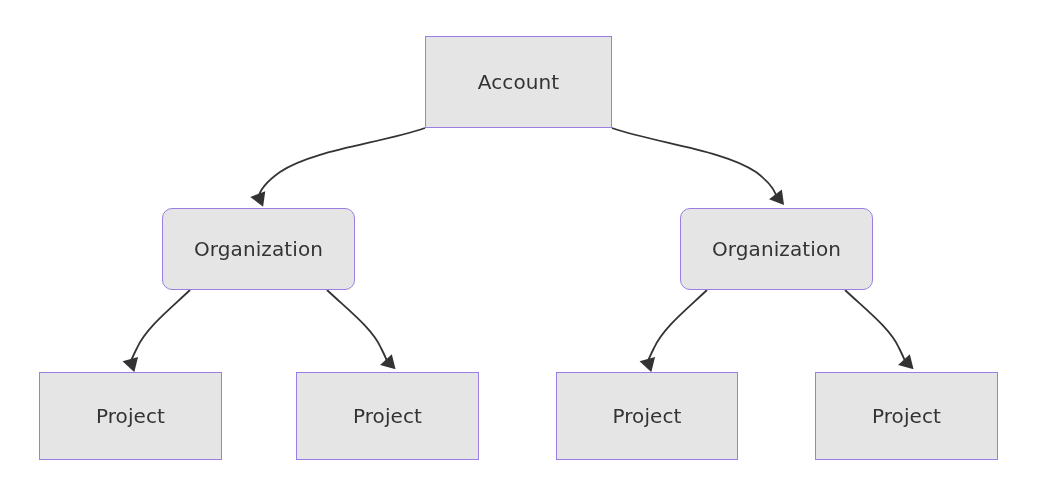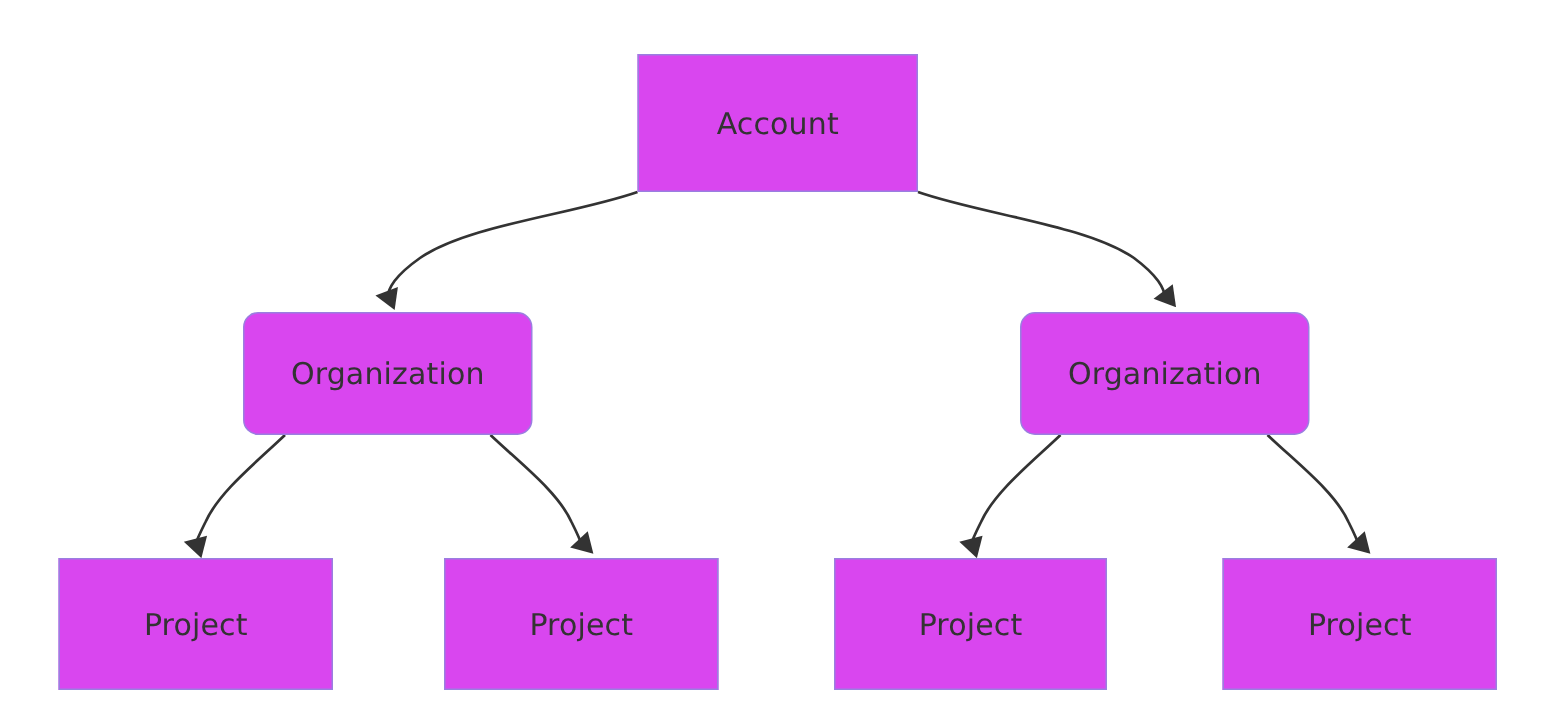--- a/index.html
+++ b/index.html
@@ -22,21 +22,21 @@
     position: absolute;
     left: 0;
     top: 0;
     width: 1044px;
     height: 484px;
     pointer-events: none;
   }
   .node {
     position: absolute;
     box-sizing: border-box;
-    background: #d946ef;
+    background: #e5e5e5;
     border: 1.6px solid #9a7fe0;
     display: flex;
     align-items: center;
     justify-content: center;
     color: #333333;
     font-family: "DejaVu Sans", sans-serif;
     font-size: 20px;
     line-height: 1;
     letter-spacing: 0.1px;
     white-space: nowrap;

